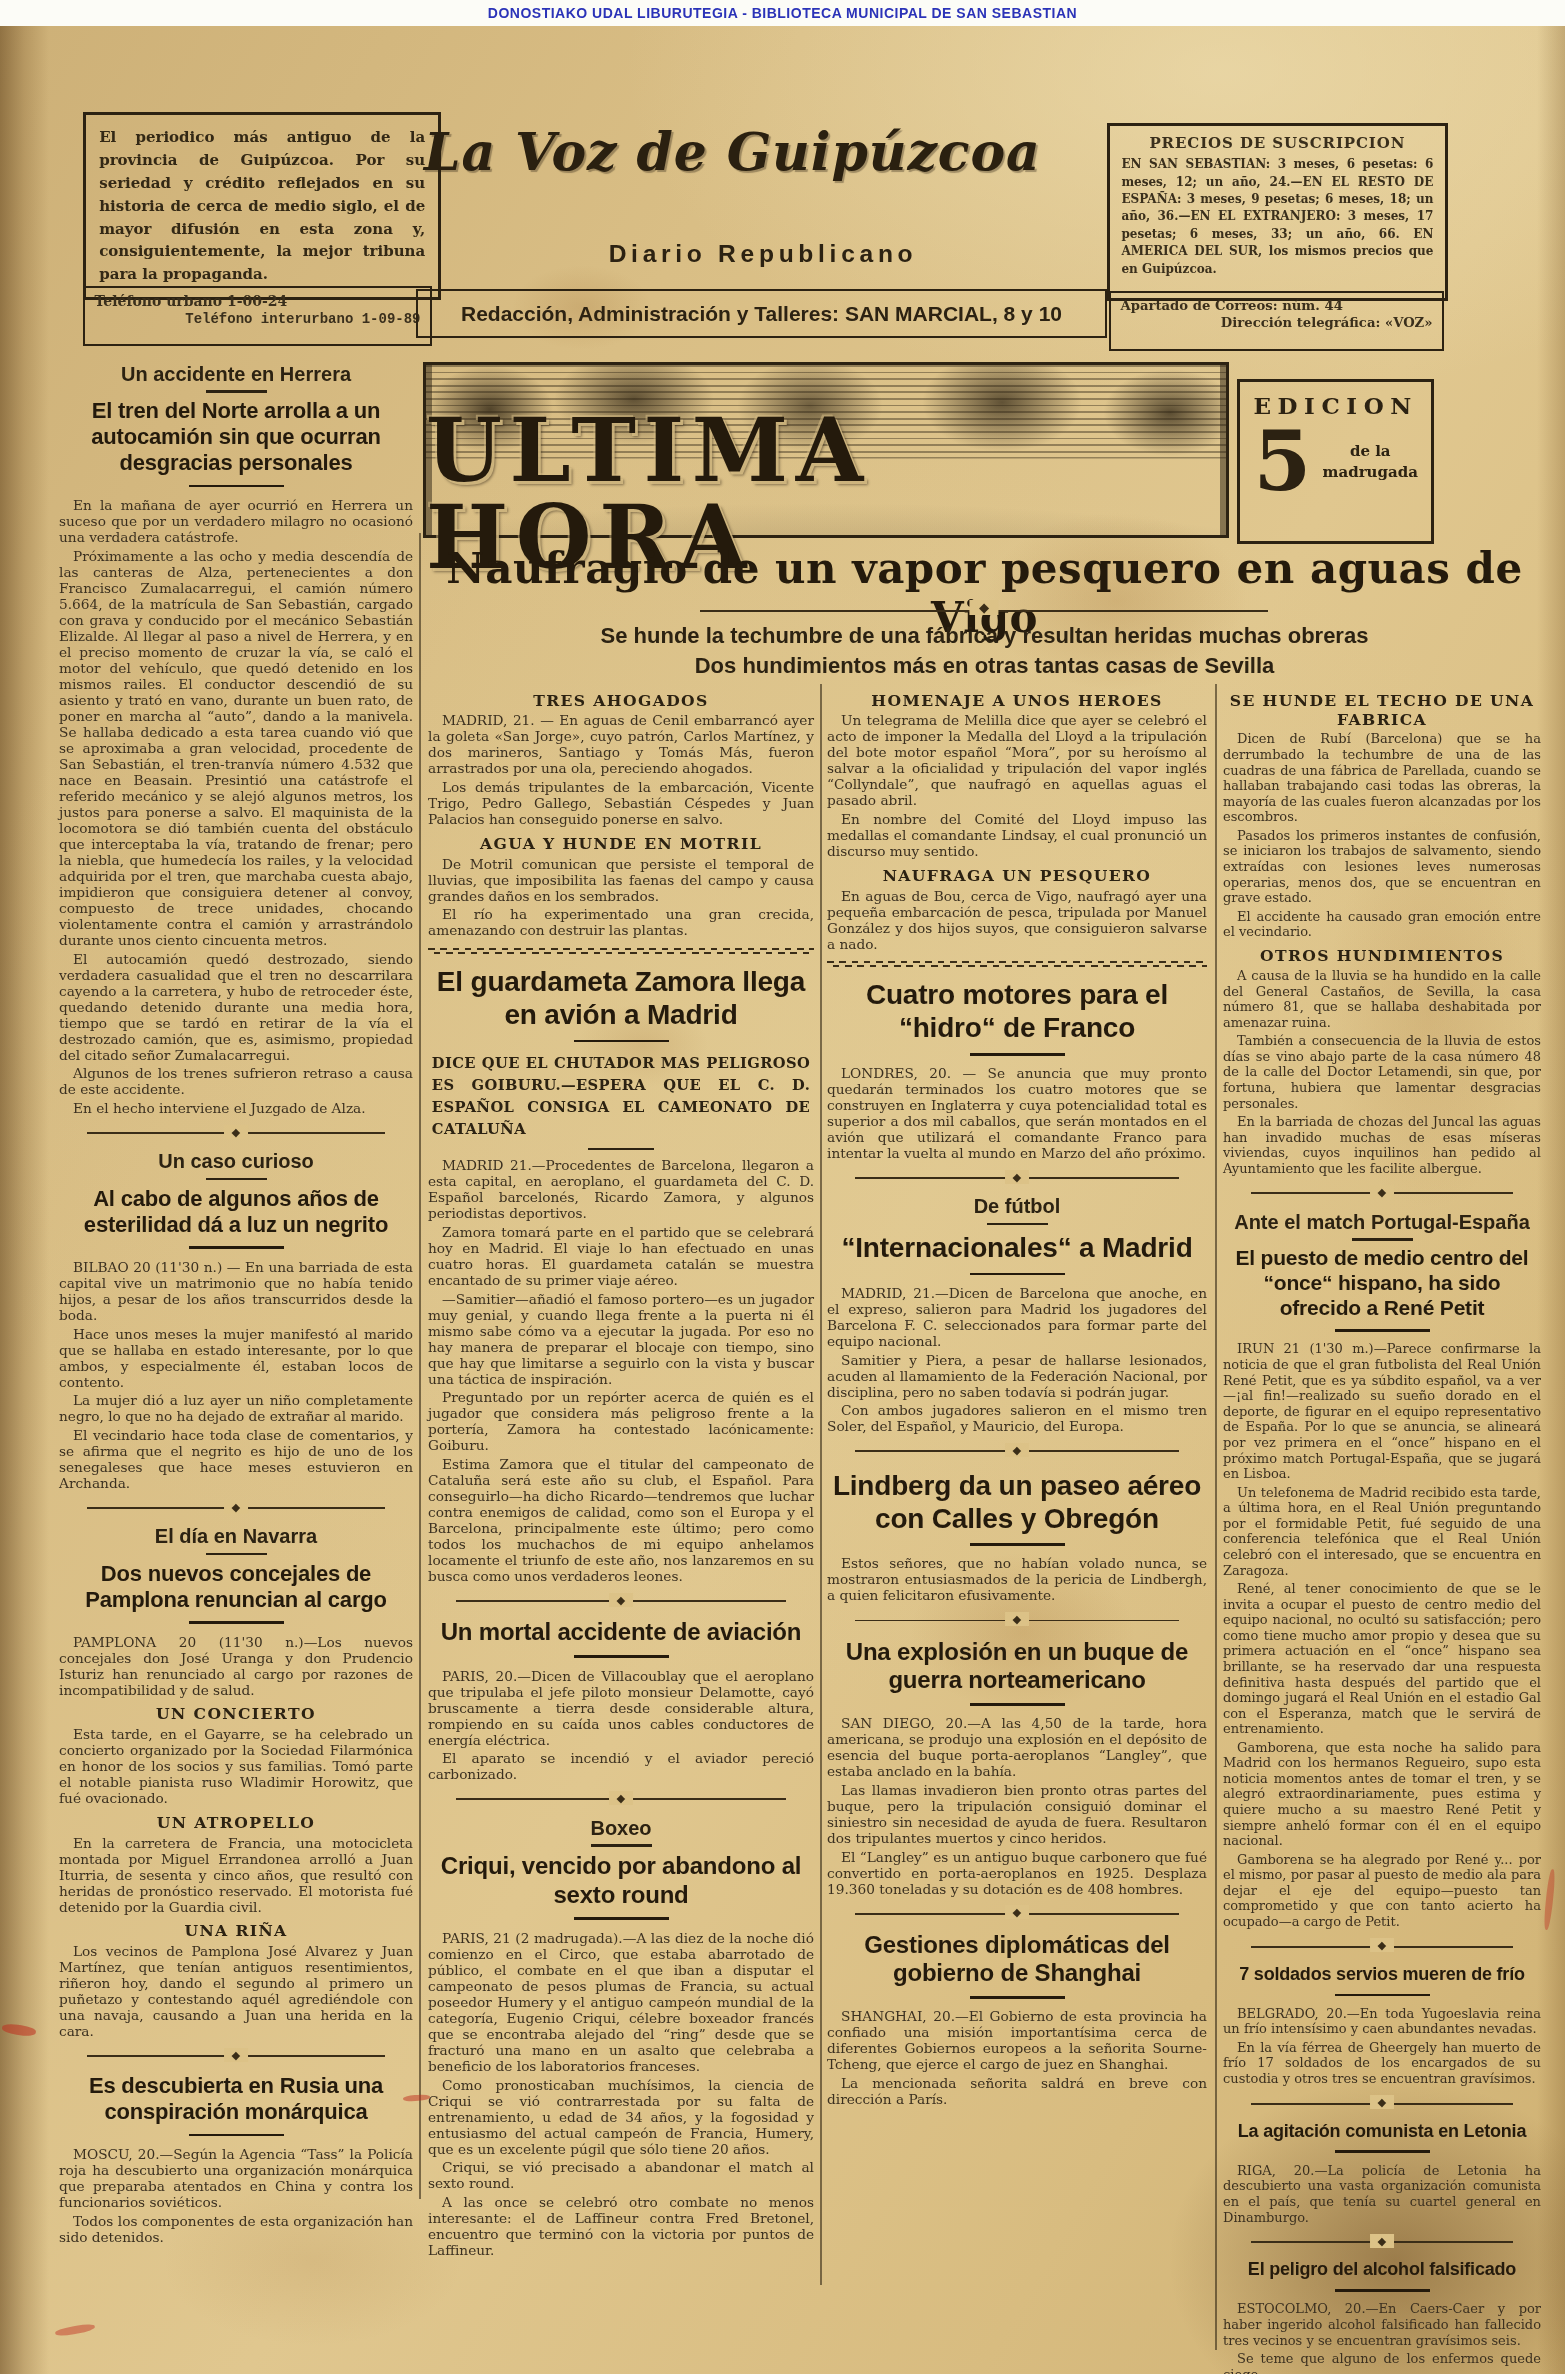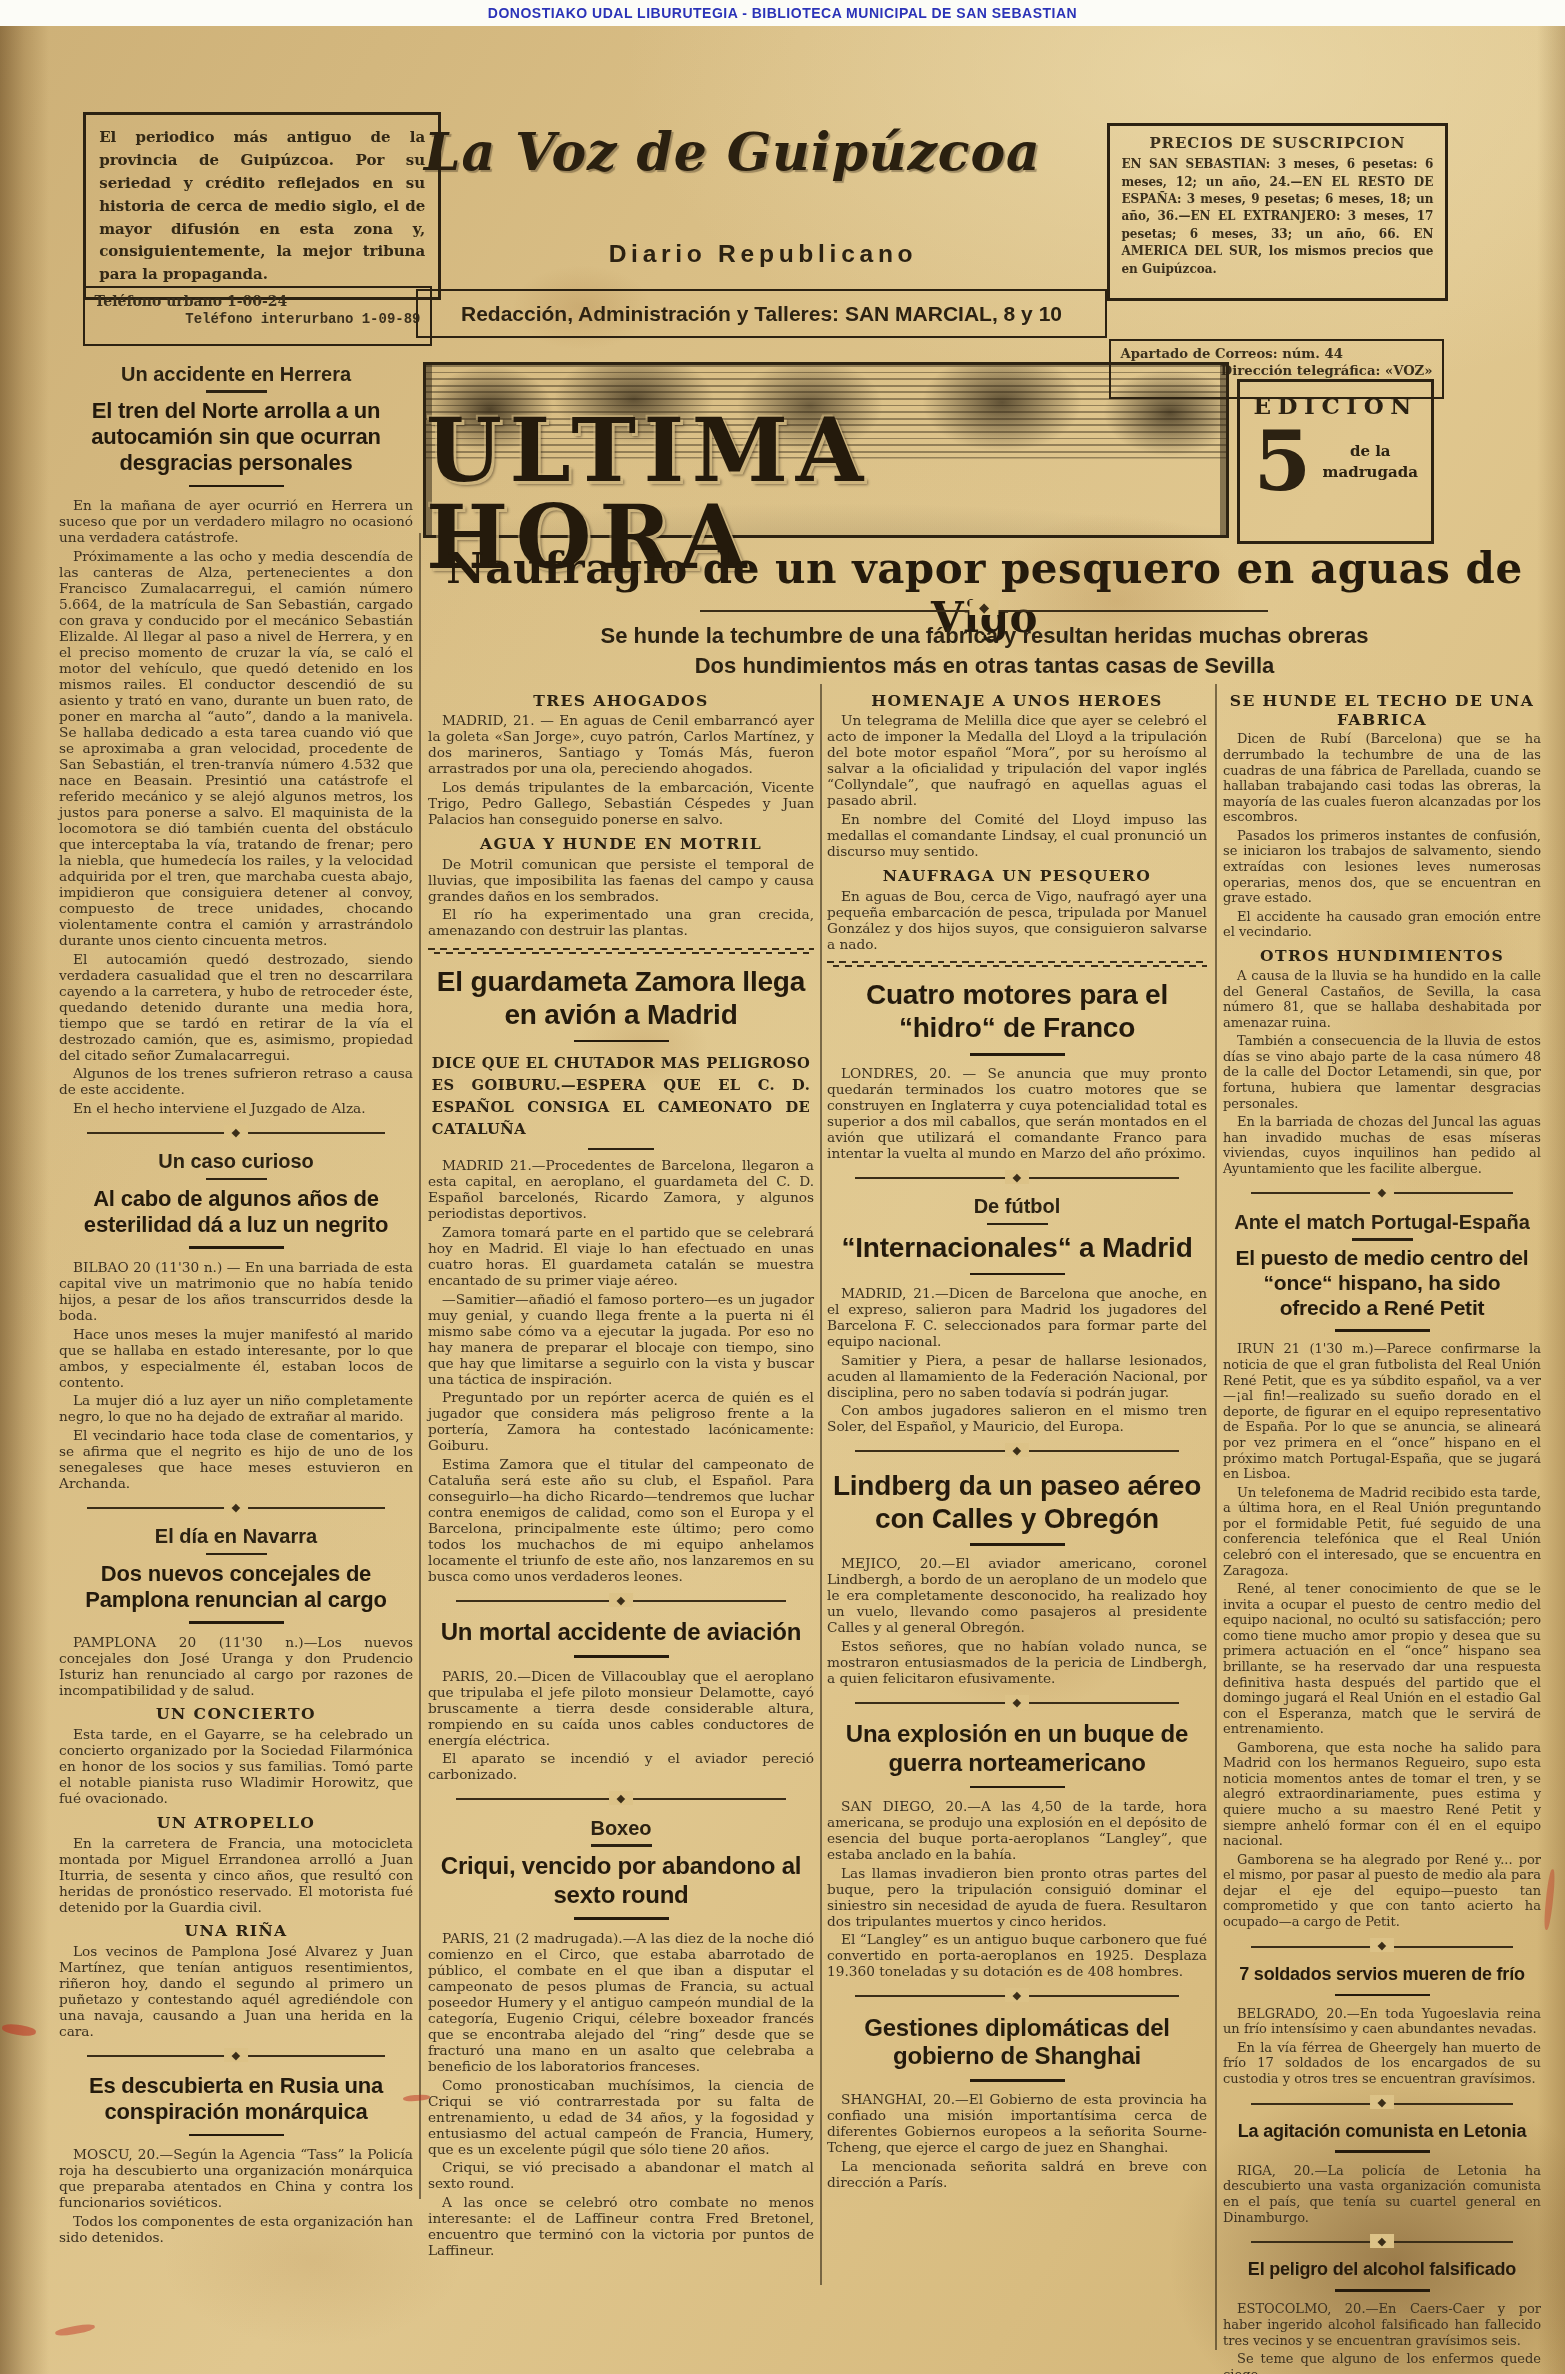--- a/index.html
+++ b/index.html
@@ -41,21 +41,21 @@
   .mast-sub{position:absolute;z-index:2;left:424px;top:240px;width:678px;text-align:center;
     font-family:"Liberation Sans",sans-serif;font-size:24.6px;font-weight:bold;letter-spacing:4.7px;color:#2c2212;}
   .mast-right{left:1107px;top:123px;width:312px;height:157px;padding:7.6px 11.4px;font-weight:bold;}
   .prices-title{text-align:center;font-size:15px;letter-spacing:0.9px;margin-bottom:4.7px;}
   .prices-body{font-size:12px;line-height:1.45;text-align:justify;}
   .phone-box{left:83px;top:286px;width:326px;height:47px;border-width:2.8px;padding:4.7px 9.5px;
     font-size:14px;font-weight:bold;}
   .phone-box .l2{text-align:right;margin-top:1.9px;font-family:Liberation Mono, monospace;}
   .addr-box{left:416px;top:289px;width:687px;height:45px;border-width:2.8px;display:flex;align-items:center;justify-content:center;
     font-family:"Liberation Sans",sans-serif;font-size:21px;font-weight:bold;color:#2c2212;}
-  .post-box{left:1109px;top:291px;width:312px;height:47px;border-width:2.8px;padding:4.7px 9.5px;font-size:13.2px;font-weight:bold;margin-top:48px;}
+  .post-box{left:1109px;top:291px;width:312px;height:47px;border-width:2.8px;padding:4.7px 9.5px;font-size:13.2px;font-weight:bold;}
   .post-box .l2{text-align:right;margin-top:2.8px;}
 
   .banner{position:absolute;z-index:2;left:423px;top:362px;width:800px;height:170px;border:3.8px solid #2c2212;
     background:
       radial-gradient(ellipse 90px 62px at 8% 26%, rgba(44,34,18,.78), transparent 70%),
       radial-gradient(ellipse 114px 66px at 26% 20%, rgba(44,34,18,.7), transparent 70%),
       radial-gradient(ellipse 104px 66px at 48% 24%, rgba(44,34,18,.62), transparent 70%),
       radial-gradient(ellipse 114px 71px at 72% 22%, rgba(44,34,18,.7), transparent 70%),
       radial-gradient(ellipse 95px 62px at 93% 28%, rgba(44,34,18,.74), transparent 70%),
       linear-gradient(90deg, rgba(44,34,18,.5) 0 5.7px, transparent 5.7px calc(100% - 5.7px), rgba(44,34,18,.5) calc(100% - 5.7px)),
@@ -250,21 +250,20 @@
       <div class="head1">Cuatro motores para el “hidro“ de Franco</div>
       <p class="para">LONDRES, 20. — Se anuncia que muy pronto quedarán terminados los cuatro motores que se construyen en Inglaterra y cuya potencialidad total es superior a dos mil caballos, que serán montados en el avión que utilizará el comandante Franco para intentar la vuelta al mundo en Marzo del año próximo.</p>
       <div class="orn"></div>
       <div class="kicker">De fútbol</div>
       <div class="head1">“Internacionales“ a Madrid</div>
       <p class="para">MADRID, 21.—Dicen de Barcelona que anoche, en el expreso, salieron para Madrid los jugadores del Barcelona F. C. seleccionados para formar parte del equipo nacional.</p>
       <p class="para">Samitier y Piera, a pesar de hallarse lesionados, acuden al llamamiento de la Federación Nacional, por disciplina, pero no saben todavía si podrán jugar.</p>
       <p class="para">Con ambos jugadores salieron en el mismo tren Soler, del Español, y Mauricio, del Europa.</p>
       <div class="orn"></div>
       <div class="head1">Lindberg da un paseo aéreo con Calles y Obregón</div>
-      <p class="para">MEJICO, 20.—El aviador americano, coronel Lindbergh, a bordo de un aeroplano de un modelo que le era completamente desconocido, ha realizado hoy un vuelo, llevando como pasajeros al presidente Calles y al general Obregón.</p>
       <p class="para">Estos señores, que no habían volado nunca, se mostraron entusiasmados de la pericia de Lindbergh, a quien felicitaron efusivamente.</p>
       <div class="orn"></div>
       <div class="head2">Una explosión en un buque de guerra norteamericano</div>
       <p class="para">SAN DIEGO, 20.—A las 4,50 de la tarde, hora americana, se produjo una explosión en el depósito de esencia del buque porta-aeroplanos “Langley”, que estaba anclado en la bahía.</p>
       <p class="para">Las llamas invadieron bien pronto otras partes del buque, pero la tripulación consiguió dominar el siniestro sin necesidad de ayuda de fuera. Resultaron dos tripulantes muertos y cinco heridos.</p>
       <p class="para">El “Langley” es un antiguo buque carbonero que fué convertido en porta-aeroplanos en 1925. Desplaza 19.360 toneladas y su dotación es de 408 hombres.</p>
       <div class="orn"></div>
       <div class="head2">Gestiones diplomáticas del gobierno de Shanghai</div>
       <p class="para">SHANGHAI, 20.—El Gobierno de esta provincia ha confiado una misión importantísima cerca de diferentes Gobiernos europeos a la señorita Sourne-Tcheng, que ejerce el cargo de juez en Shanghai.</p>
       <p class="para">La mencionada señorita saldrá en breve con dirección a París.</p>

